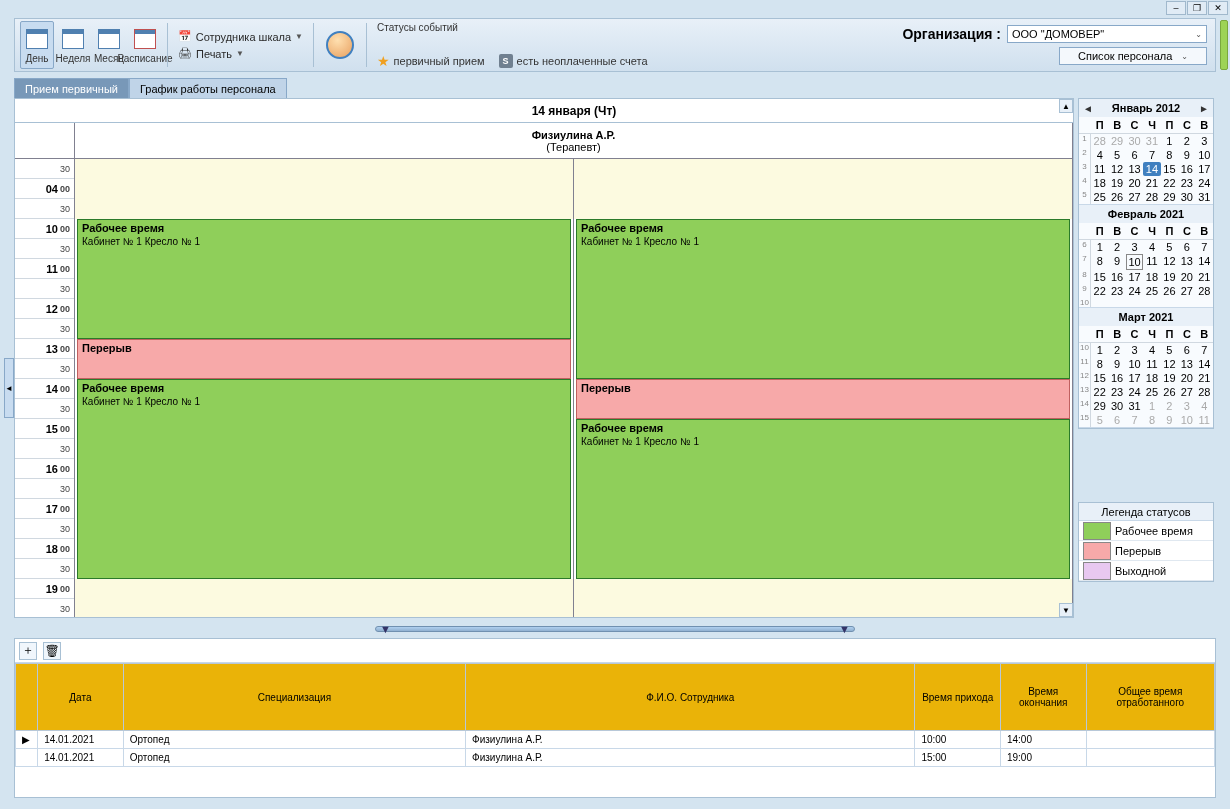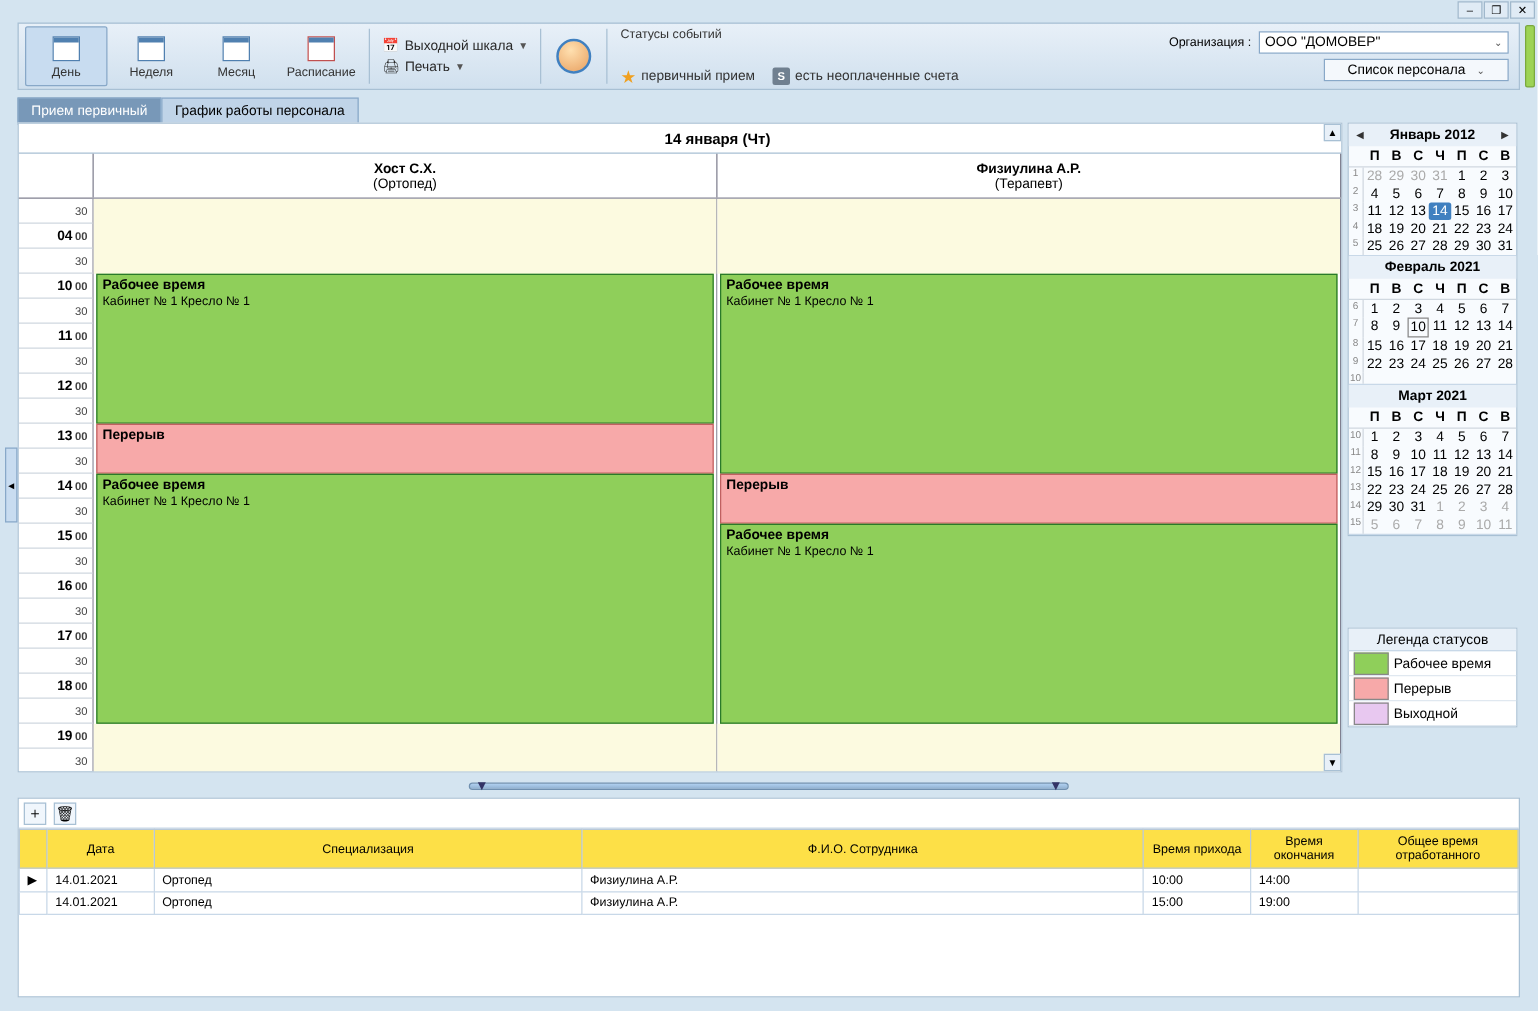--- a/index.html
+++ b/index.html
@@ -5,40 +5,40 @@
 * { box-sizing: border-box; margin: 0; padding: 0; font-family: Arial, sans-serif; font-size: 11px; }
 body { background: #d4e4f0; width: 1230px; height: 809px; overflow: hidden; position: relative; }
 
 
 .win-controls { position: absolute; top: 1px; right: 2px; display: flex; gap: 1px; }
 .win-btn { width: 20px; height: 14px; background: #e0ebf5; border: 1px solid #a0b8cc; display: flex; align-items: center; justify-content: center; font-size: 9px; cursor: pointer; }
 .resizer { position: absolute; top: 20px; right: 2px; width: 8px; height: 50px; background: #9dd356; border: 1px solid #7aa83e; border-radius: 2px; cursor: pointer; }
 
 
 .toolbar { position: absolute; top: 18px; left: 14px; right: 14px; height: 54px; background: linear-gradient(#e8f0f8, #d0e0ee); border: 1px solid #a8c0d4; display: flex; align-items: center; padding: 2px 4px; }
-.tb-btn { display: flex; flex-direction: column; align-items: center; justify-content: center; width: 66px; height: 48px; margin: 0 1px; cursor: pointer; border: 1px solid transparent; border-radius: 2px; }
+.tb-btn { display: flex; flex-direction: column; align-items: center; justify-content: center; width: 34px; height: 48px; margin: 0 1px; cursor: pointer; border: 1px solid transparent; border-radius: 2px; }
 .tb-btn.active { background: #c8dcf0; border: 1px solid #88a8c8; }
 .tb-icon { width: 24px; height: 24px; display: flex; align-items: center; justify-content: center; }
 .cal-box { width: 22px; height: 20px; border: 1px solid #5080b0; background: #fff; position: relative; }
 .cal-box::before { content:''; position:absolute; top:0; left:0; right:0; height:4px; background:#5080b0; }
 .tb-label { font-size: 10px; margin-top: 2px; color: #333; }
 .tb-sep { width: 1px; height: 44px; background: #a8c0d4; margin: 0 4px; }
 .tb-col { display: flex; flex-direction: column; gap: 4px; padding: 0 6px; }
 .tb-small { display: flex; align-items: center; gap: 4px; cursor: pointer; font-size: 11px; color: #2a2a2a; }
 .dd-arrow { font-size: 8px; color: #555; }
 .profile-icon { width: 28px; height: 28px; border-radius: 50%; background: radial-gradient(circle at 40% 30%, #ffe0b0 0%, #e8a060 100%); border: 2px solid #4080c0; margin: 0 8px; }
 .status-box { margin-left: 6px; display: flex; flex-direction: column; gap: 18px; }
 .status-title { font-size: 10px; color: #333; }
 .status-row { display: flex; gap: 14px; margin-top: 2px; }
 .status-item { display: flex; align-items: center; gap: 4px; font-size: 10px; color: #333; }
 .star { color: #f0a020; font-size: 14px; }
 .s-badge { width: 14px; height: 14px; background: #708090; color: #fff; border-radius: 2px; display: inline-flex; align-items: center; justify-content: center; font-size: 9px; font-weight: bold; }
 .org-block { margin-left: auto; display: flex; flex-direction: column; align-items: flex-end; gap: 4px; padding-right: 4px; }
 .org-line { display: flex; align-items: center; gap: 6px; }
-.org-label { font-size: 10px; font-weight: normal; }
+.org-label { font-size: 14px; font-weight: bold; }
 .org-select { width: 200px; height: 18px; border: 1px solid #88a8c8; background: #fff; padding: 0 4px; display: flex; align-items: center; justify-content: space-between; cursor: pointer; }
 .staff-select { width: 148px; height: 18px; border: 1px solid #88a8c8; background: #f4f8fc; padding: 0 18px; display: flex; align-items: center; justify-content: space-between; cursor: pointer; }
 
 
 .tabs { position: absolute; top: 78px; left: 14px; display: flex; }
 .tab { padding: 4px 10px; background: #c0d4e8; border: 1px solid #88a8c8; font-size: 11px; cursor: pointer; }
 .tab.active { background: #7898b8; color: #fff; }
 
 
 .main { position: absolute; top: 98px; left: 14px; width: 1060px; height: 520px; background: #fff; border: 1px solid #a8c0d4; display: flex; flex-direction: column; }
@@ -85,21 +85,21 @@
 
 
 .splitter { position: absolute; top: 625px; left: 14px; right: 14px; height: 8px; display: flex; align-items: center; justify-content: center; }
 .split-grip { width: 480px; height: 6px; background: linear-gradient(#b0d0f0,#90b0d0); border: 1px solid #7090b0; border-radius: 3px; cursor: pointer; display:flex; align-items:center; justify-content:space-between; padding:0 4px; font-size:7px; color:#336; }
 
 
 .grid-area { position: absolute; top: 638px; left: 14px; right: 14px; height: 160px; background: #fff; border: 1px solid #a8c0d4; }
 .grid-tools { height: 24px; border-bottom: 1px solid #c8d8e8; display: flex; align-items: center; gap: 6px; padding: 0 4px; }
 .tool-btn { width: 18px; height: 18px; border: 1px solid #a8c0d4; background: #f0f6fc; display: flex; align-items: center; justify-content: center; cursor: pointer; font-size: 12px; }
 table.grid { width: 100%; border-collapse: collapse; }
-table.grid th { background: #fde047; border: 1px solid #b8c8d8; font-size: 10px; font-weight: normal; padding: 4px 6px; }
+table.grid th { background: #eab308; border: 1px solid #b8c8d8; font-size: 10px; font-weight: normal; padding: 22px 6px; }
 table.grid td { border: 1px solid #c8d8e8; font-size: 10px; padding: 3px 6px; }
 .row-ind { width: 10px; }
 </style>
 </head>
 <body>
 
 <div class="win-controls">
   <div class="win-btn">–</div>
   <div class="win-btn">❐</div>
   <div class="win-btn">✕</div>
@@ -128,21 +128,21 @@
   <div class="tb-btn">
     <div class="tb-icon">
         <div class="cal-box" style="border-color:#c05050"></div>
       </div>
     <div class="tb-label">Расписание</div>
   </div>
   <div class="tb-sep"></div>
   <div class="tb-col">
     <div class="tb-small">
       <span>📅</span>
-      <span>Выходной шкала</span>
+      <span>Сотрудника шкала</span>
       <span class="dd-arrow">▼</span>
     </div>
     <div class="tb-small">
       <span>🖨</span>
       <span>Печать</span>
       <span class="dd-arrow">▼</span>
     </div>
   </div>
   <div class="tb-sep"></div>
   <div class="profile-icon"></div>
@@ -178,24 +178,20 @@
 <div class="tabs">
   <div class="tab active">Прием первичный</div>
   <div class="tab">График работы персонала</div>
 </div>
 
 <div class="main">
   <div class="scroll-arrow" style="top:0">▲</div>
   <div class="date-header">14 января (Чт)</div>
   <div class="cols-header">
     <div class="time-gutter-h"></div>
-    <div class="col-h">
-      <strong>Хост С.Х.</strong>
-      <span>(Ортопед)</span>
-    </div>
     <div class="col-h">
       <strong>Физиулина А.Р.</strong>
       <span>(Терапевт)</span>
     </div>
   </div>
   <div class="sched-body" id="sched-body">
       <div class="time-gutter">
         <div class="time-row">
           <span class="mm">30</span>
         </div>

